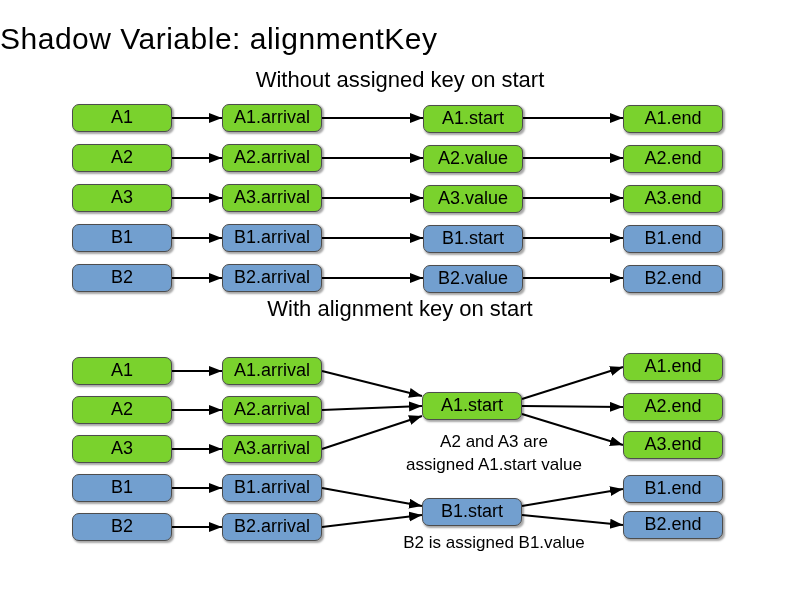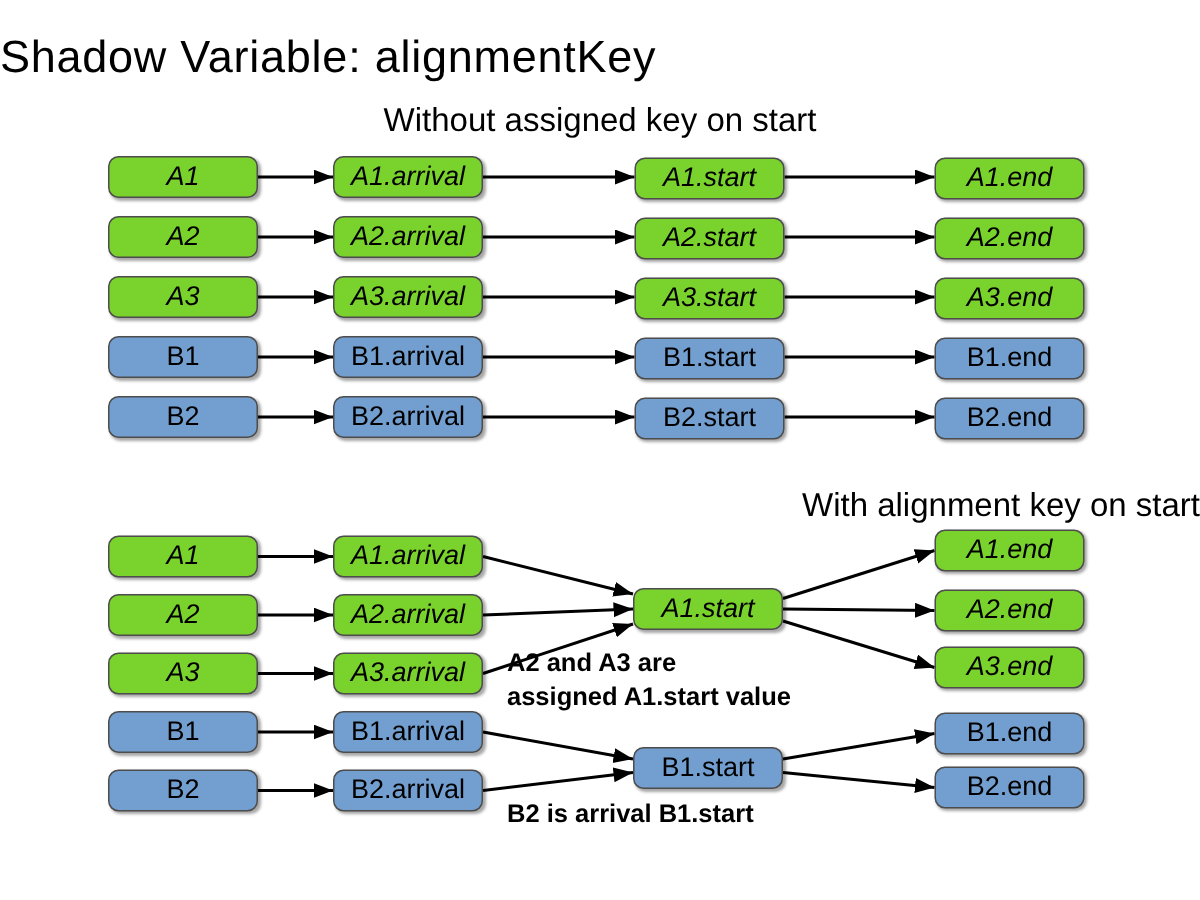--- a/index.html
+++ b/index.html
@@ -26,48 +26,47 @@
   }
   .subtitle {
     position: absolute;
     left: 0;
     width: 800px;
     text-align: center;
     font-size: 22px;
     color: var(--text, #000);
   }
   .subtitle.s1 { top: 67px; }
-  .subtitle.s2 { top: 324px; text-align: right; }
+  .subtitle.s2 { top: 296px; }
   .edges {
     position: absolute;
     top: 0;
     left: 0;
     pointer-events: none;
   }
   .node {
     position: absolute;
     box-sizing: border-box;
     border: 1.6px solid var(--border, #4d4d4d);
     border-radius: 7px;
     text-align: center;
     font-size: 18px;
     color: var(--text, #000);
     box-shadow: 1.5px 1.5px 2px rgba(0,0,0,0.35);
   }
-  .node.green { background: var(--green, #7ad22d); font-style: italic; }
+  .node.green { background: var(--green, #7ad22d); }
   .node.blue  { background: var(--blue, #729fcf); }
   .caption {
     position: absolute;
-    left: 338px;
+    left: 354px;
     width: 280px;
-    text-align: left;
+    text-align: center;
     font-size: 17px;
     line-height: 23px;
     color: var(--text, #000);
-    font-weight: bold;
   }
   .caption.a { top: 430px; }
   .caption.b { top: 531px; }
 </style>
 </head>
 <body>
 
 <div class="stage">
 
   <div class="title">Shadow Variable: alignmentKey</div>
@@ -116,33 +115,33 @@
       </g>
   </svg>
 
   <div id="nodes-layer">
       <div class="node green" style="left: 72px; top: 104px; width: 100px; height: 28px; line-height: 25px;">A1</div>
       <div class="node green" style="left: 222px; top: 104px; width: 100px; height: 28px; line-height: 25px;">A1.arrival</div>
       <div class="node green" style="left: 423px; top: 105px; width: 100px; height: 28px; line-height: 25px;">A1.start</div>
       <div class="node green" style="left: 623px; top: 105px; width: 100px; height: 28px; line-height: 25px;">A1.end</div>
       <div class="node green" style="left: 72px; top: 144px; width: 100px; height: 28px; line-height: 25px;">A2</div>
       <div class="node green" style="left: 222px; top: 144px; width: 100px; height: 28px; line-height: 25px;">A2.arrival</div>
-      <div class="node green" style="left: 423px; top: 145px; width: 100px; height: 28px; line-height: 25px;">A2.start</div>
+      <div class="node green" style="left: 423px; top: 145px; width: 100px; height: 28px; line-height: 25px;">A2.value</div>
       <div class="node green" style="left: 623px; top: 145px; width: 100px; height: 28px; line-height: 25px;">A2.end</div>
       <div class="node green" style="left: 72px; top: 184px; width: 100px; height: 28px; line-height: 25px;">A3</div>
       <div class="node green" style="left: 222px; top: 184px; width: 100px; height: 28px; line-height: 25px;">A3.arrival</div>
-      <div class="node green" style="left: 423px; top: 185px; width: 100px; height: 28px; line-height: 25px;">A3.start</div>
+      <div class="node green" style="left: 423px; top: 185px; width: 100px; height: 28px; line-height: 25px;">A3.value</div>
       <div class="node green" style="left: 623px; top: 185px; width: 100px; height: 28px; line-height: 25px;">A3.end</div>
       <div class="node blue" style="left: 72px; top: 224px; width: 100px; height: 28px; line-height: 25px;">B1</div>
       <div class="node blue" style="left: 222px; top: 224px; width: 100px; height: 28px; line-height: 25px;">B1.arrival</div>
       <div class="node blue" style="left: 423px; top: 225px; width: 100px; height: 28px; line-height: 25px;">B1.start</div>
       <div class="node blue" style="left: 623px; top: 225px; width: 100px; height: 28px; line-height: 25px;">B1.end</div>
       <div class="node blue" style="left: 72px; top: 264px; width: 100px; height: 28px; line-height: 25px;">B2</div>
       <div class="node blue" style="left: 222px; top: 264px; width: 100px; height: 28px; line-height: 25px;">B2.arrival</div>
-      <div class="node blue" style="left: 423px; top: 265px; width: 100px; height: 28px; line-height: 25px;">B2.start</div>
+      <div class="node blue" style="left: 423px; top: 265px; width: 100px; height: 28px; line-height: 25px;">B2.value</div>
       <div class="node blue" style="left: 623px; top: 265px; width: 100px; height: 28px; line-height: 25px;">B2.end</div>
       <div class="node green" style="left: 72px; top: 357px; width: 100px; height: 28px; line-height: 25px;">A1</div>
       <div class="node green" style="left: 222px; top: 357px; width: 100px; height: 28px; line-height: 25px;">A1.arrival</div>
       <div class="node green" style="left: 72px; top: 396px; width: 100px; height: 28px; line-height: 25px;">A2</div>
       <div class="node green" style="left: 222px; top: 396px; width: 100px; height: 28px; line-height: 25px;">A2.arrival</div>
       <div class="node green" style="left: 72px; top: 435px; width: 100px; height: 28px; line-height: 25px;">A3</div>
       <div class="node green" style="left: 222px; top: 435px; width: 100px; height: 28px; line-height: 25px;">A3.arrival</div>
       <div class="node green" style="left: 422px; top: 392px; width: 100px; height: 28px; line-height: 25px;">A1.start</div>
       <div class="node green" style="left: 623px; top: 353px; width: 100px; height: 28px; line-height: 25px;">A1.end</div>
       <div class="node green" style="left: 623px; top: 393px; width: 100px; height: 28px; line-height: 25px;">A2.end</div>
@@ -155,16 +154,16 @@
       <div class="node blue" style="left: 623px; top: 475px; width: 100px; height: 28px; line-height: 25px;">B1.end</div>
       <div class="node blue" style="left: 623px; top: 511px; width: 100px; height: 28px; line-height: 25px;">B2.end</div>
     </div>
 
   <div class="caption a">
     <div>A2 and A3 are</div>
     <div>assigned A1.start value</div>
   </div>
 
   <div class="caption b">
-    <div>B2 is arrival B1.start</div>
+    <div>B2 is assigned B1.value</div>
   </div>
 
 </div>
 
 </body></html>

